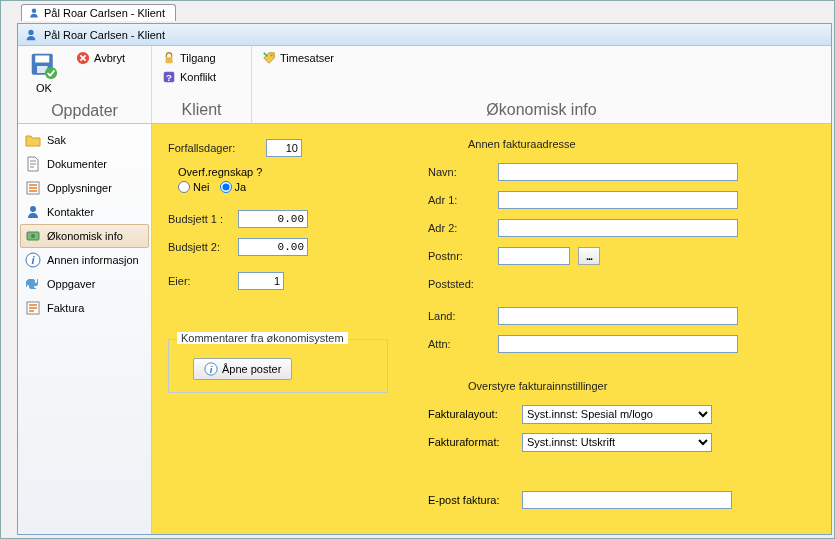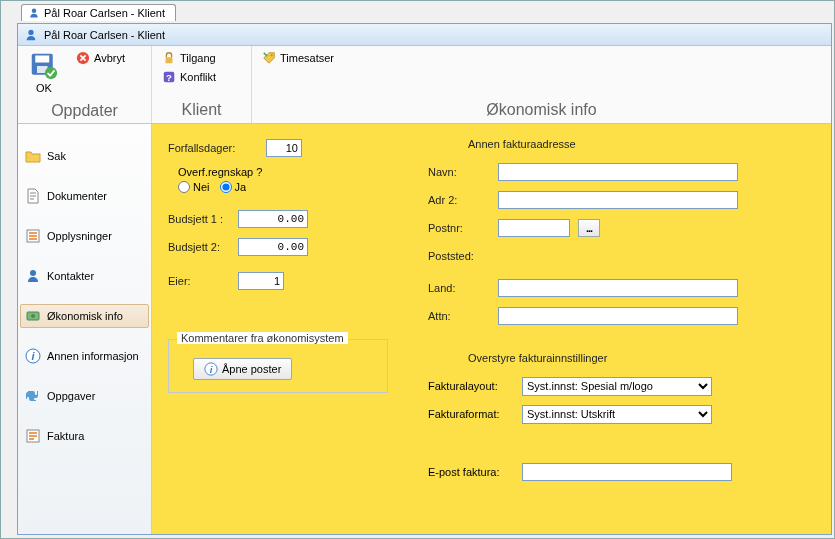--- a/index.html
+++ b/index.html
@@ -15,21 +15,21 @@
 .ribbon-group { border-right: 1px solid #d5dde5; display: flex; flex-direction: column; }
 .ribbon-body { flex: 1; display: flex; align-items: flex-start; padding: 4px 8px; gap: 12px; }
 .ribbon-label { text-align: center; color: #666; padding: 2px 0 4px; font-size: 16px; }
 .big-btn { display: flex; flex-direction: column; align-items: center; gap: 2px; cursor: pointer; padding: 2px 4px; }
 .big-btn .icon { width: 28px; height: 28px; }
 .stack { display: flex; flex-direction: column; gap: 3px; }
 .small-btn { display: flex; align-items: center; gap: 4px; cursor: pointer; padding: 1px 2px; }
 .small-btn .icon { width: 14px; height: 14px; }
 .content { flex: 1; display: flex; overflow: hidden; }
 .sidebar { width: 134px; background: linear-gradient(#fdfdfd,#eef2f6); border-right: 1px solid #c5cdd6; padding: 4px 2px; }
-.side-item { display: flex; align-items: center; gap: 6px; padding: 3px 4px; cursor: pointer; border: 1px solid transparent; margin-top: 16px; }
+.side-item { display: flex; align-items: center; gap: 6px; padding: 3px 4px; cursor: pointer; border: 1px solid transparent; }
 .side-item.selected { background: linear-gradient(#f7ece0,#f0e0c8); border: 1px solid #d8b98a; border-radius: 2px; }
 .side-item .icon { width: 16px; height: 16px; }
 .main { flex: 1; background: #fde047; display: flex; flex-direction: row; overflow: auto; }
 .main-header { height: 18px; background: linear-gradient(#f4f8fc, #dce8f4); border-bottom: 1px solid #c5d5e6; }
 .form-area { padding: 14px 16px; display: flex; gap: 40px; }
 .col { display: flex; flex-direction: column; gap: 8px; }
 .row { display: flex; align-items: center; gap: 8px; min-height: 20px; }
 .lbl { width: 90px; color: #222; }
 .lbl-s { width: 62px; color: #222; }
 input[type=text] { border: 1px solid #7a9ec5; height: 18px; padding: 0 3px; font-size: 11px; background: #fff; }
@@ -253,20 +253,24 @@
             </div>
           </div>
 
           <div class="col">
             <div class="heading">Annen fakturaadresse</div>
             <div class="row">
                 <span class="lbl-s">Navn:</span>
                 <input type="text" class="wide" style="">
               </div>
             <div class="row">
+                <span class="lbl-s">Adr 1:</span>
+                <input type="text" class="wide" style="">
+              </div>
+            <div class="row">
                 <span class="lbl-s">Adr 2:</span>
                 <input type="text" class="wide" style="">
               </div>
             <div class="row">
                 <span class="lbl-s">Postnr:</span>
                 <input type="text" class="med" style=""> 
                 <button class="picker-btn">...</button>
               </div>
             <div class="row">
                 <span class="lbl-s">Poststed:</span>

